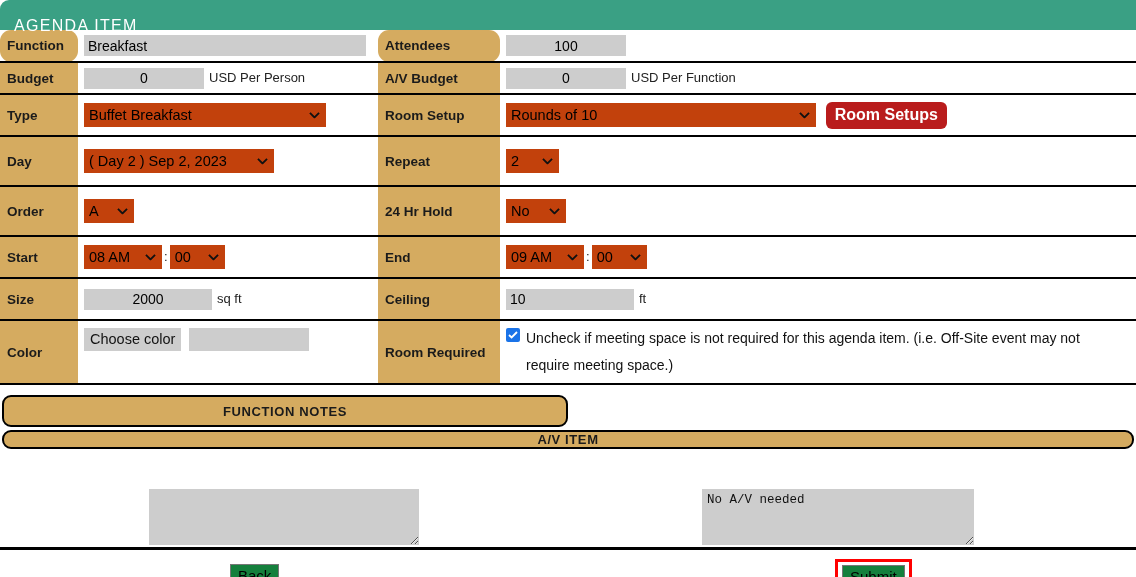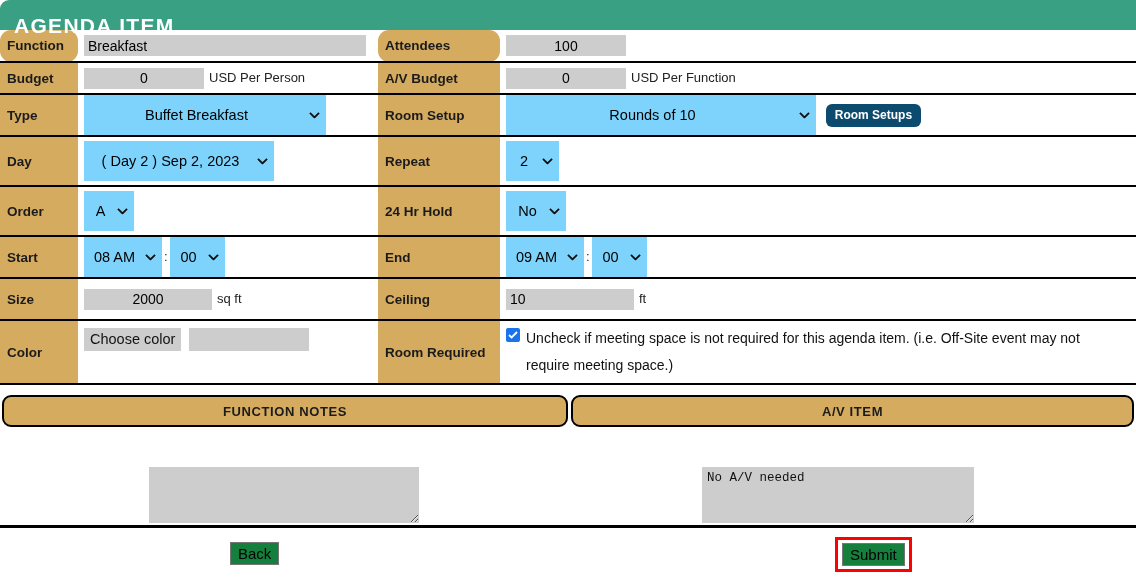--- a/index.html
+++ b/index.html
@@ -15,22 +15,22 @@
     height: 30px;
     background: #3aa084;
     border-top-left-radius: 9px;
     border-top-right-radius: 0px;
     display: flex;
     align-items: center;
     padding-left: 14px;
   }
   .titlebar .title {
     color: #ffffff;
-    font-size: 21px;
-    font-weight: bold;
+    font-size: 16px;
+    font-weight: normal;
     letter-spacing: 1.3px;
     margin-top: 21px;
   }
 
   
   .form-table {
     width: 1136px;
     border-collapse: collapse;
     table-layout: fixed;
   }
@@ -71,53 +71,52 @@
     font-family: "Liberation Sans", sans-serif;
     font-size: 14px;
     color: #000;
     padding: 0 4px;
     vertical-align: middle;
   }
   .txt.ra { text-align: center; }
   .unit { font-size: 13px; color:#222; margin-left: 5px; }
 
   select {
-    background: #7dd3fc;
+    background: #c2410c;
     border: none;
     outline: none;
-    height: 40px;
+    height: 24px;
     font-family: "Liberation Sans", sans-serif;
     font-size: 14.5px;
     color: #000;
     padding: 0 2px 0 5px;
     vertical-align: middle;
     -webkit-appearance: none;
     appearance: none;
-    text-align: center;
   }
   .selwrap {
     position: relative;
     display: inline-block;
     vertical-align: middle;
   }
   .selwrap > select { padding-right: 22px; }
   .selwrap .chev {
     position: absolute;
     right: 6px; top: 50%;
     transform: translateY(-50%);
     pointer-events: none;
     width: 11px; height: 7px;
   }
   .chev svg { display:block; }
 
   .btn-room {
-    background: #0c4a6e;
+    background: #b91c1c;
     color: #fff;
     font-weight: bold;
-    font-size: 12px;
+    font-size: 16px;
     border: none;
     border-radius: 6px;
     padding: 4px 9px 5px 9px;
     margin-left: 6px;
     vertical-align: middle;
     cursor: pointer;
     font-family: "Liberation Sans", sans-serif;
   }
 
   .colorbtn {
@@ -152,20 +151,21 @@
   }
   .cb svg { position:absolute; left:2px; top:3px; }
   .cbtext { font-size: 14px; line-height: 27px; color:#111; max-width: 600px; }
 
   
   .notes-tabs {
     display: flex;
     margin-top: 10px;
     padding: 0 2px;
     gap: 3px;
+    flex-direction: column;
   }
   .notes-tab {
     background: #d5ab60;
     border: 2px solid #000;
     border-radius: 9px;
     height: 32px;
     display: flex;
     align-items: center;
     justify-content: center;
     font-size: 13px;

